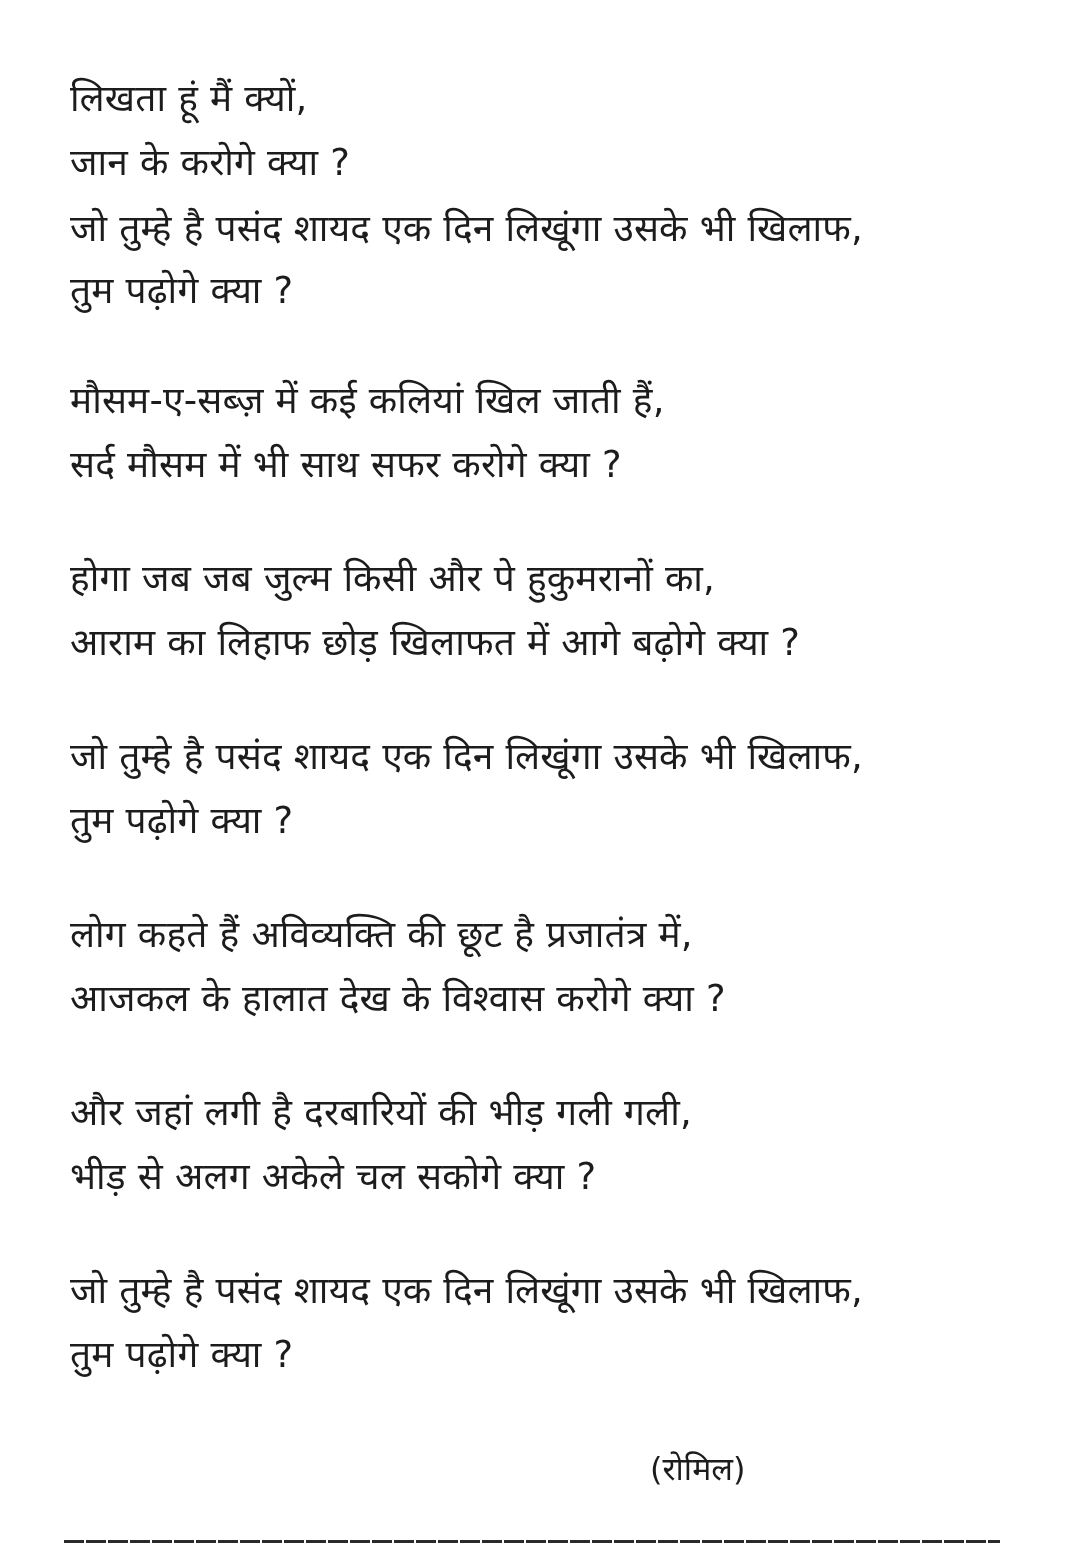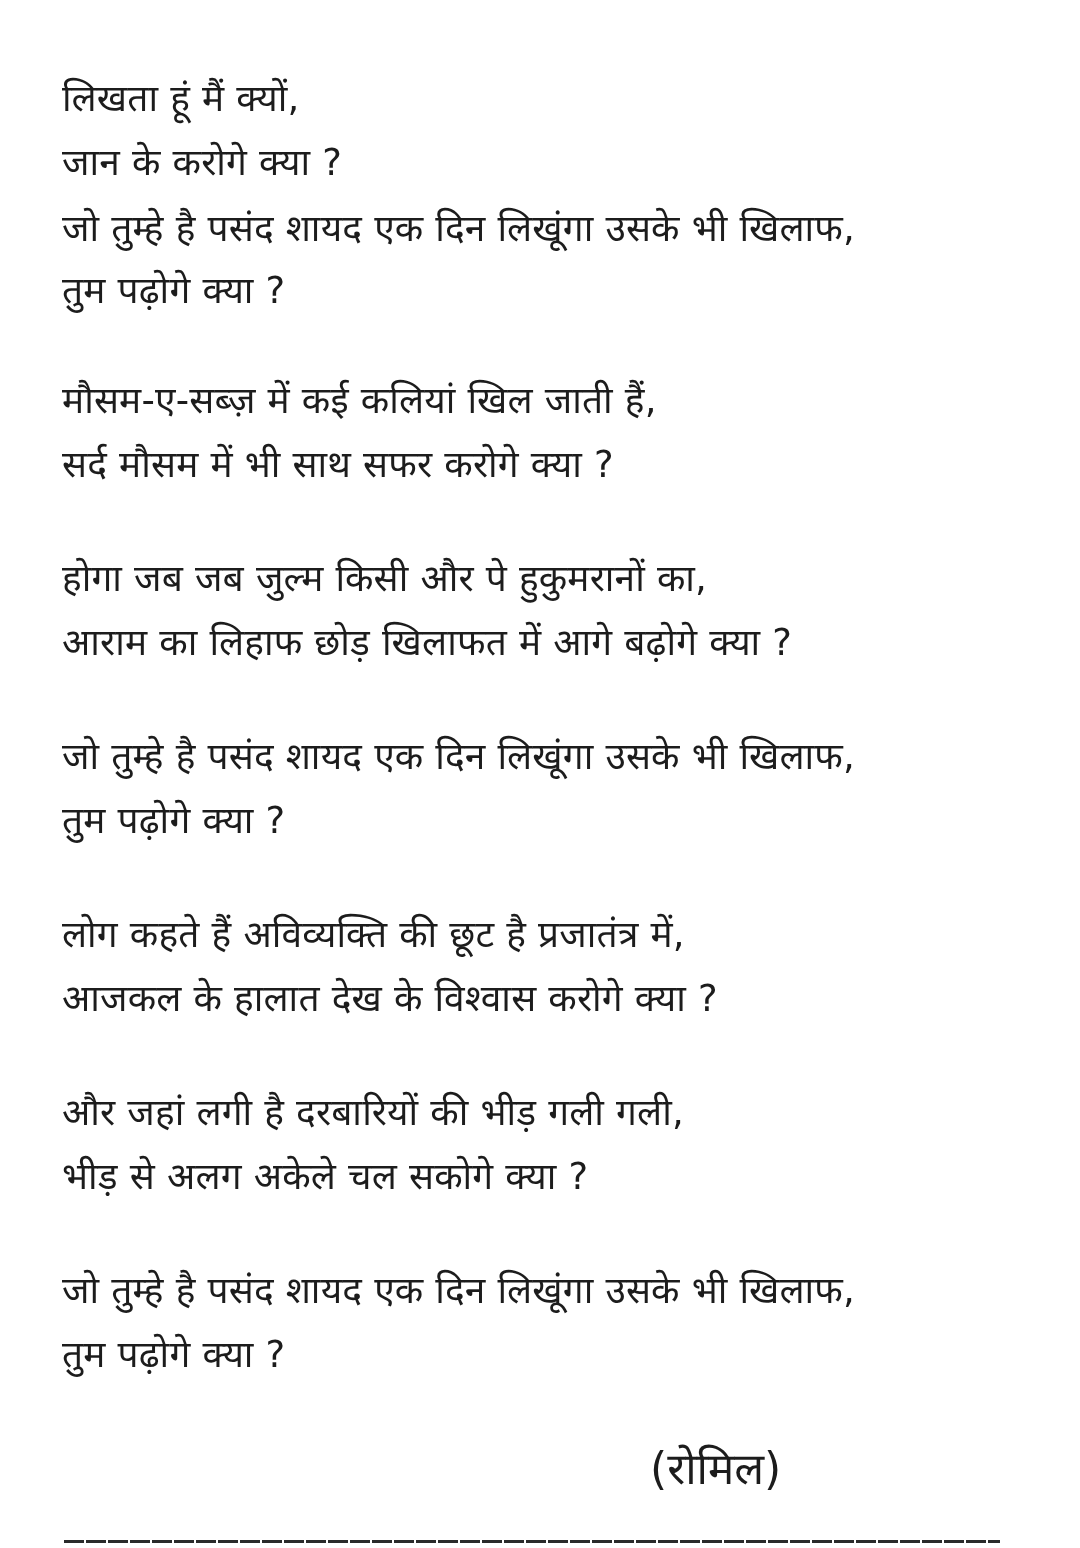--- a/index.html
+++ b/index.html
@@ -16,32 +16,32 @@
       color: #1c1c1c;
     }
     .poem {
       position: absolute;
       left: 54px;
       top: 0;
       width: 1000px;
     }
     .line {
       position: absolute;
-      left: 8px;
+      left: 16px;
       white-space: nowrap;
       font-size: 37px;
       line-height: 50px;
       letter-spacing: 0.2px;
       text-align: center;
     }
     .signature {
       position: absolute;
       left: 650px;
       top: 1444px;
-      font-size: 44px;
+      font-size: 32px;
       line-height: 50px;
       white-space: nowrap;
     }
     .rule {
       position: absolute;
       left: 64px;
       top: 1540px;
       width: 936px;
       height: 3px;
       background-image: repeating-linear-gradient(

